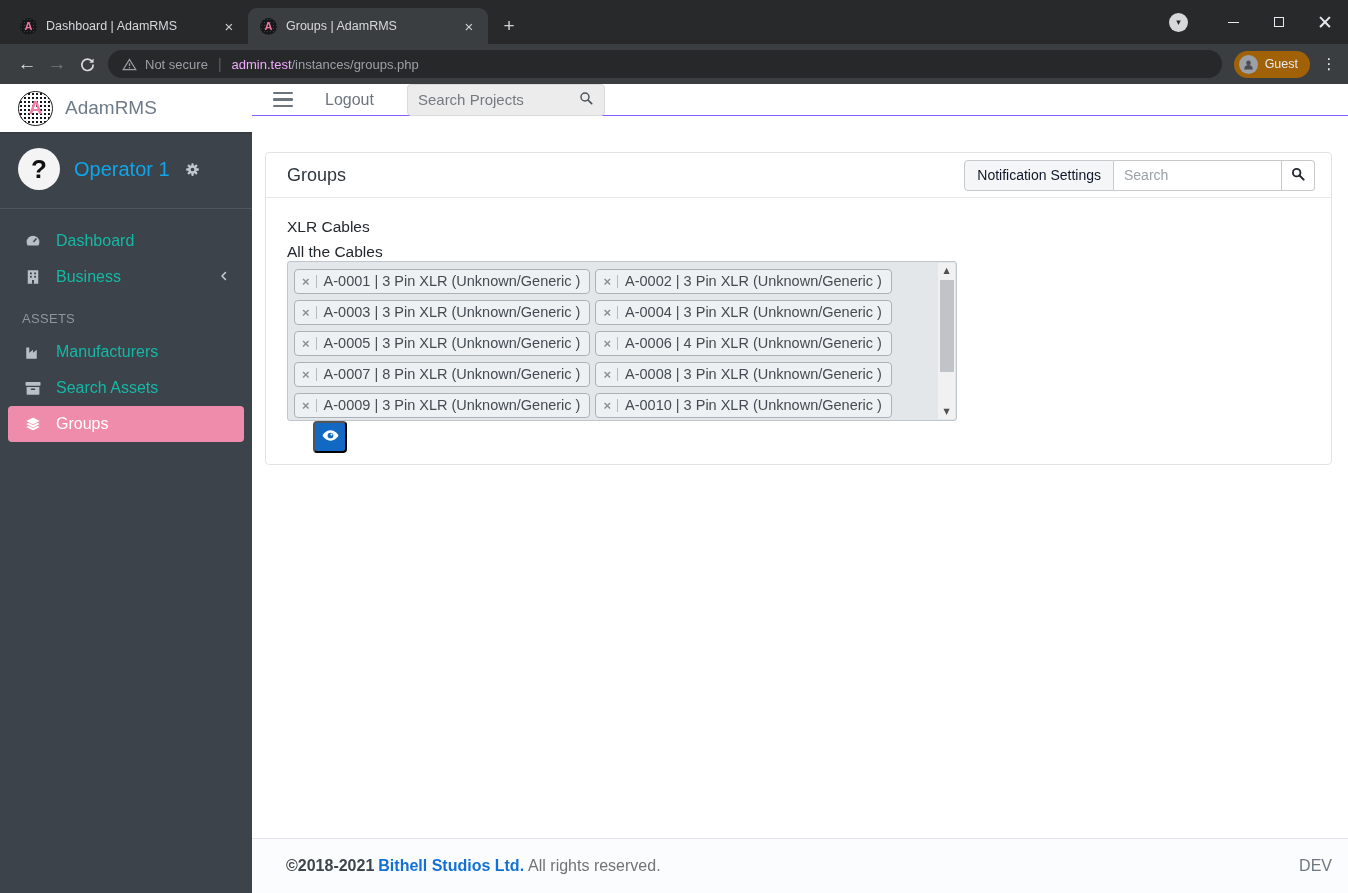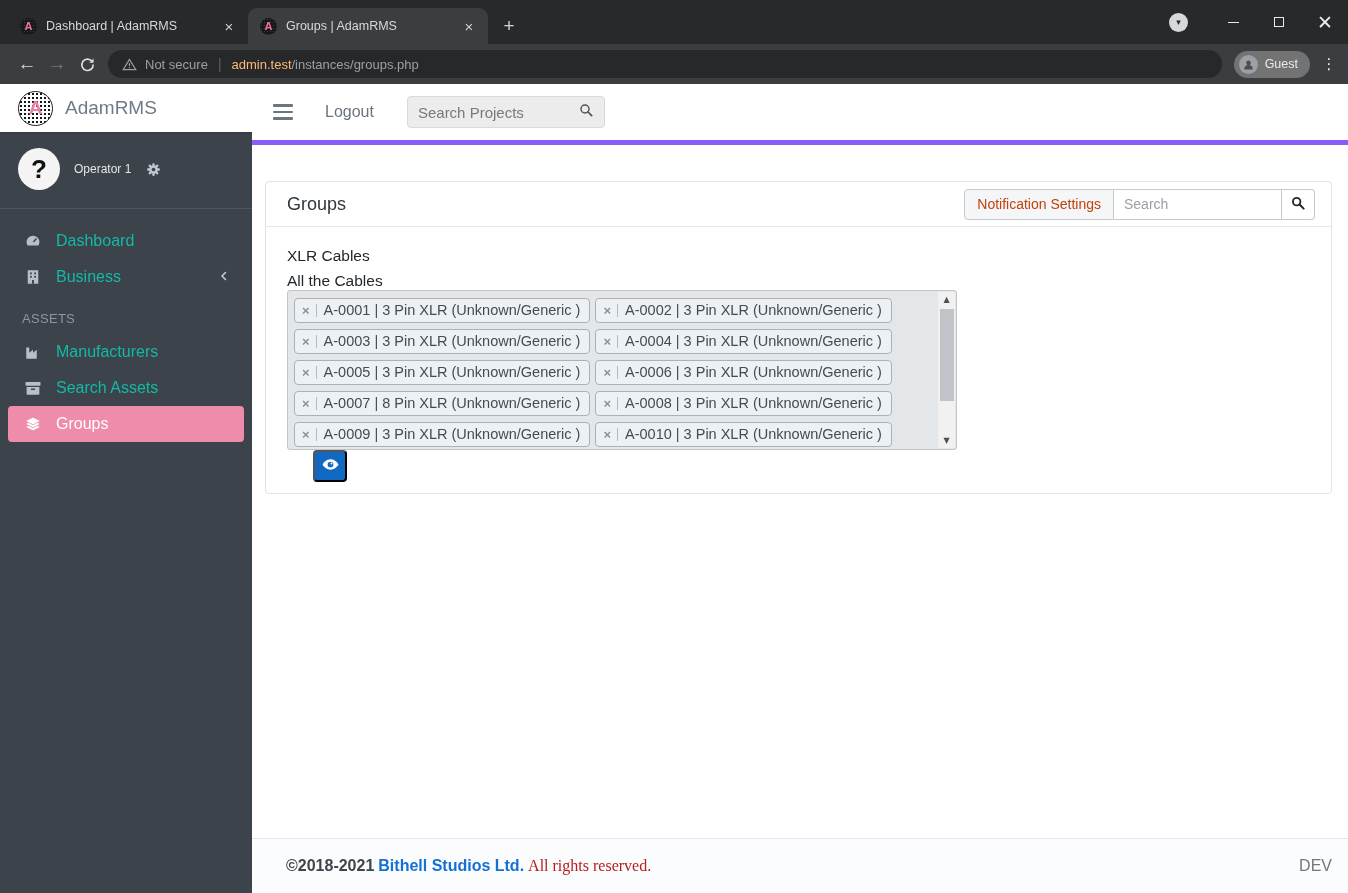--- a/index.html
+++ b/index.html
@@ -30,69 +30,69 @@
 
   .toolbar { height:40px; background:#3b3e41; display:flex; align-items:center; padding:0 10px 0 12px; flex:none; }
   .navicon { width:30px; height:30px; display:flex; align-items:center; justify-content:center; font-size:19px; flex:none; }
   .nav-back { color:#dadcde; }
   .nav-fwd { color:#77797c; }
   .nav-reload { margin-right:6px; }
   .urlbar { flex:1; height:28px; background:#26282a; border-radius:14px; display:flex; align-items:center;
             padding:0 14px; margin-right:12px; font-size:13px; }
   .urlbar .sec-label { color:#9aa0a6; margin:0 10px 0 8px; }
   .urlbar .url-sep { color:#5c6064; margin-right:10px; font-size:14px; }
-  .urlbar .url-host { color:#fdba74; }
+  .urlbar .url-host { color:#f0abfc; }
   .urlbar .url-path { color:#9aa0a6; }
-  .guest-chip { height:27px; background:#737373; border-radius:14px; display:flex; align-items:center;
+  .guest-chip { height:27px; background:#a16207; border-radius:14px; display:flex; align-items:center;
                 padding:0 12px 0 5px; margin-right:10px; flex:none; }
   .guest-avatar { width:19px; height:19px; border-radius:50%; background:#9aa0a6; display:flex; align-items:center;
                   justify-content:center; margin-right:7px; }
   .guest-label { color:#e8eaed; font-size:12.5px; }
   .dots { color:#e8eaed; font-size:15px; width:18px; text-align:center; font-family:"DejaVu Sans", sans-serif; }
 
   
   .app { flex:1; display:flex; min-height:0; }
   .sidebar { width:252px; flex:none; background:#3d434a; display:flex; flex-direction:column; }
   .brand { height:48px; background:#fff; display:flex; align-items:center; padding:0 18px; box-shadow:0 1px 2px rgba(0,0,0,.15); }
   .brand-logo { width:35px; height:35px; border-radius:50%; background:#fff; border:1px solid #222;
                 background-image:radial-gradient(#15151a 1px, transparent 1.35px); background-size:4px 4px;
                 display:flex; align-items:center; justify-content:center; color:#ef7fa3; font-weight:bold; font-size:19px; margin-right:12px; }
   .brand-text { color:#6e7a87; font-size:19px; }
   .userpanel { display:flex; align-items:center; padding:16px 14px 18px 18px; border-bottom:1px solid #4f565e; }
   .user-avatar { width:42px; height:42px; border-radius:50%; background:#f4f4f4; color:#111; font-size:26px; font-weight:bold;
                  display:flex; align-items:center; justify-content:center; margin-right:14px; }
-  .user-name { color:#e5e5e5; font-size:12px; margin-right:14px; }
+  .user-name { color:#0ea5e9; font-size:20px; margin-right:14px; }
   .gear-icon svg { display:block; }
   .sidenav { padding:14px 8px 0 8px; }
   .nav-item { height:36px; display:flex; align-items:center; padding:0 14px; color:#14b8a6; font-size:16px; border-radius:4px; }
   .nav-item .nicon { width:22px; margin-right:12px; display:flex; justify-content:center; flex:none; }
   .nav-item .chev { margin-left:auto; color:#c9ced3; }
   .nav-item.active { background:#f08cab; color:#fff; }
   .nav-section { color:#8e959c; font-size:13px; letter-spacing:.3px; padding:16px 14px 8px 14px; }
 
   .main { flex:1; display:flex; flex-direction:column; min-width:0; }
-  .topnav { height:61px; background:#fff; border-bottom:5px solid #8b5cf6; display:flex; align-items:center;
+  .topnav { height:32px; background:#fff; border-bottom:1px solid #8b5cf6; display:flex; align-items:center;
             padding:0 25px 0 21px; flex:none; }
   .hamburger { width:20px; display:flex; flex-direction:column; gap:4px; margin-right:32px; }
   .hamburger .hline { height:2.5px; background:#6c757d; border-radius:1px; }
   .logout-link { color:#6c757d; font-size:16px; margin-right:33px; }
   .proj-search { width:198px; height:32px; background:#ececec; border:1px solid #d9d9d9; border-radius:4px;
                  display:flex; align-items:center; padding:0 10px; }
   .proj-search input { flex:1; border:none; background:transparent; outline:none; font-size:15px; color:#701a75;
                        font-family:"Liberation Sans", sans-serif; min-width:0; }
   .proj-search input::placeholder { color:#737a80; }
   .topnav-right { margin-left:auto; display:flex; align-items:center; gap:31px; }
   .instance-label { color:#6c757d; font-size:17px; }
 
   .content { flex:1; background:#fff; overflow:hidden; }
   .card { margin:36px 16px 0 13px; border:1px solid #e0e3e6; border-radius:4px; background:#fff; }
   .card-header { height:45px; display:flex; align-items:center; padding:0 16px 0 21px; border-bottom:1px solid #e6e9ec; }
   .card-title { font-size:18px; color:#2f363d; }
   .header-tools { margin-left:auto; display:flex; }
-  .btn-notif { height:31px; background:#f5f6f7; border:1px solid #c6cacd; border-radius:4px 0 0 4px; color:#c2410c;
+  .btn-notif { height:31px; background:#f5f6f7; border:1px solid #c6cacd; border-radius:4px 0 0 4px; color:#0f172a;
                font-size:14px; padding:0 12px; display:flex; align-items:center; white-space:nowrap; }
   .group-search { height:31px; width:168px; border:1px solid #c6cacd; border-left:none; background:#fff;
                   padding:0 10px; font-size:14px; color:#333; outline:none; font-family:"Liberation Sans", sans-serif; }
   .group-search::placeholder { color:#9aa0a6; }
   .btn-search { height:31px; width:33px; background:#fff; border:1px solid #c6cacd; border-left:none;
                 border-radius:0 4px 4px 0; display:flex; align-items:center; justify-content:center; }
   .card-body { padding:14px 24px 11px 21px; display:flex; align-items:flex-start;flex-direction:column; }
   .g-name { width:94px; flex:none; font-size:15.5px; color:#23282d; line-height:1.6; padding-top:3px; }
   .g-desc { width:198px; flex:none; font-size:15.5px; color:#23282d; padding-top:3px; }
   .tagbox { position:relative; width:670px; height:160px; flex:none; background:#e3e7ea; border:1px solid #bfc6cc;
@@ -108,21 +108,21 @@
              font-family:"DejaVu Sans", sans-serif; flex:none; }
   .scr-track { flex:1; position:relative; }
   .scr-thumb { position:absolute; top:2px; left:1.5px; right:1.5px; height:92px; background:#c0c3c7; }
   .btn-eye { width:34px; height:32px; background:#1269c4; border-radius:4px; margin-left:26px;
              display:flex; align-items:center; justify-content:center; flex:none; }
 
   .app-footer { height:55px; background:#fbfcfd; border-top:1px solid #e2e4e7; display:flex; align-items:center;
                 padding:0 16px 0 34px; flex:none; font-size:16px; }
   .f-copy { color:#3d454d; font-weight:bold; }
   .f-company { color:#1371d6; font-weight:bold; margin:0 4px; }
-  .f-rights { color:#b91c1c;font-family:Liberation Serif, serif; }
+  .f-rights { color:#737373; }
   .f-env { margin-left:auto; color:#6f7880; }
 </style>
 </head>
 <body>
 
 <div class="screen">
 
   <div class="tabstrip">
     <div class="tab inactive" style="margin-left:8px;">
       <span class="favicon">A</span>
@@ -325,21 +325,21 @@
                   <span class="tag">
                     <span class="tag-x">×</span>
                     <span>A-0004 | 3 Pin XLR (Unknown/Generic )</span>
                   </span>
                   <span class="tag">
                     <span class="tag-x">×</span>
                     <span>A-0005 | 3 Pin XLR (Unknown/Generic )</span>
                   </span>
                   <span class="tag">
                     <span class="tag-x">×</span>
-                    <span>A-0006 | 3 Pin XLR (Unknown/Generic )</span>
+                    <span>A-0006 | 4 Pin XLR (Unknown/Generic )</span>
                   </span>
                   <span class="tag">
                     <span class="tag-x">×</span>
                     <span>A-0007 | 8 Pin XLR (Unknown/Generic )</span>
                   </span>
                   <span class="tag">
                     <span class="tag-x">×</span>
                     <span>A-0008 | 3 Pin XLR (Unknown/Generic )</span>
                   </span>
                   <span class="tag">

